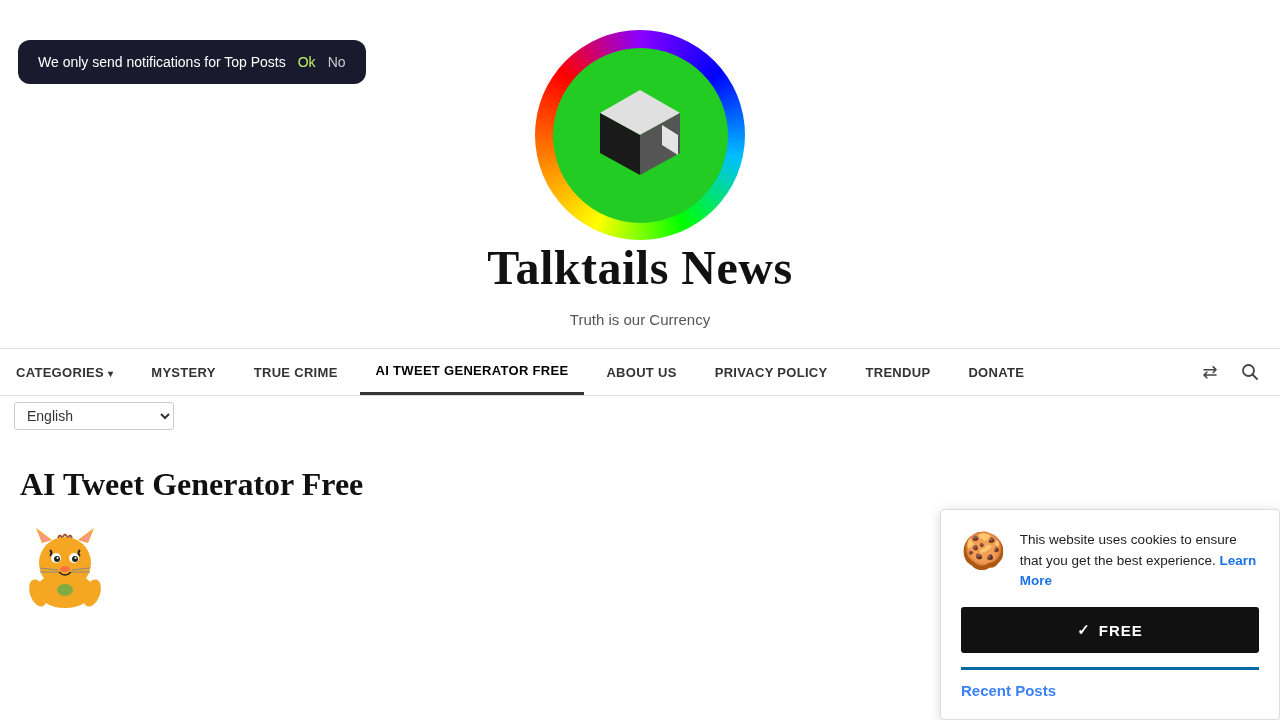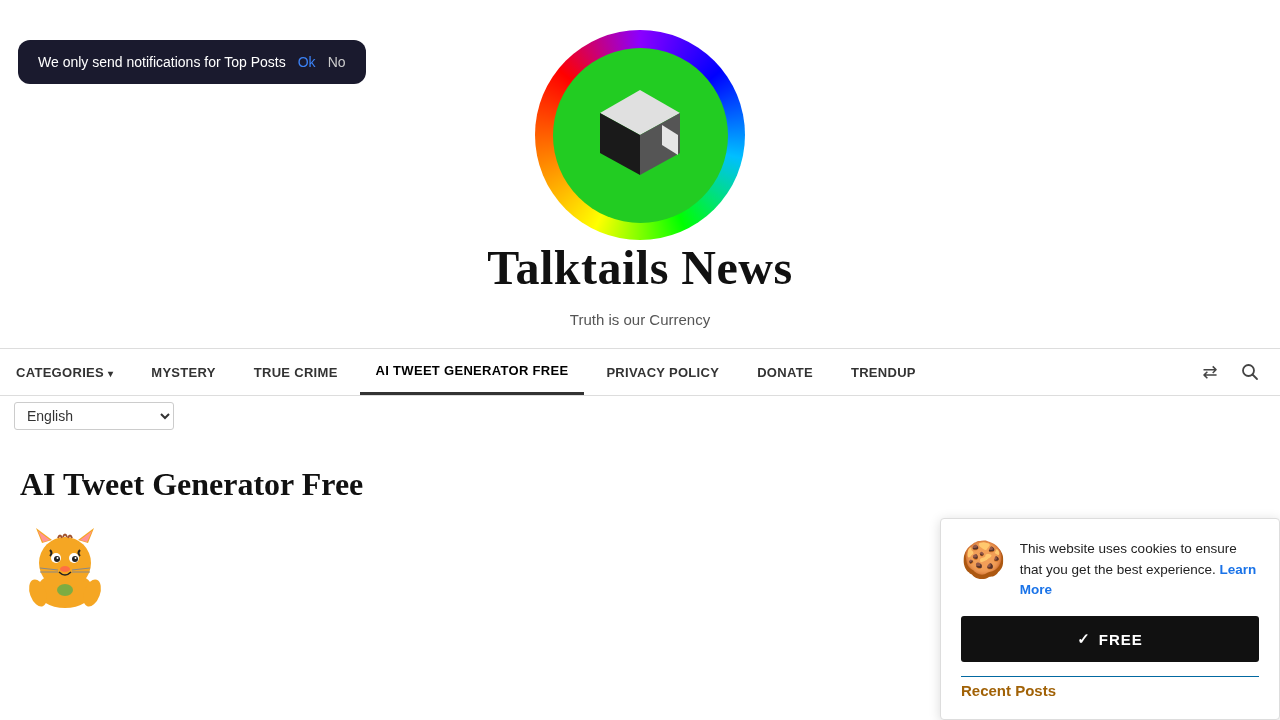--- a/index.html
+++ b/index.html
@@ -14,21 +14,21 @@
       color: #fff;
       padding: 14px 20px;
       border-radius: 12px;
       display: flex;
       align-items: center;
       gap: 12px;
       font-size: 14px;
       z-index: 100;
     }
     .notification-bar a {
-      color: #3b82f6;
+      color: #bef264;
       text-decoration: none;
       cursor: pointer;
     }
     .notification-bar .no-btn {
       color: #ccc;
       cursor: pointer;
     }
 
     
     .header {
@@ -245,24 +245,24 @@
       border-radius: 3px;
       font-size: 15px;
       font-weight: 700;
       cursor: pointer;
       letter-spacing: 1px;
     }
 
     .recent-posts-label {
       font-size: 15px;
       font-weight: 600;
-      color: #a16207;
+      color: #3b82f6;
       margin-top: 14px;
-      border-top: 1px solid #0369a1;
-      padding-top: 5px;
+      border-top: 3px solid #0369a1;
+      padding-top: 12px;
     }
   </style>
 </head>
 <body>
 
 <div class="notification-bar">
   <span>We only send notifications for Top Posts</span>
   <a>Ok</a>
   <span class="no-btn">No</span>
 </div>
@@ -300,27 +300,30 @@
     <li>
       <a>MYSTERY</a>
     </li>
     <li>
       <a>TRUE CRIME</a>
     </li>
     <li class="active">
       <a>AI TWEET GENERATOR FREE</a>
     </li>
     <li>
+      <a>ABOUT US</a>
+    </li>
+    <li>
       <a>PRIVACY POLICY</a>
     </li>
     <li>
+      <a>TRENDUP</a>
+    </li>
+    <li>
       <a>DONATE</a>
-    </li>
-    <li>
-      <a>TRENDUP</a>
     </li>
   </ul>
   <div class="nav-icons">
     <div class="nav-icon-btn">⇄</div>
     <div class="nav-icon-btn">
       <svg width="18" height="18" viewBox="0 0 18 18" fill="none" xmlns="http://www.w3.org/2000/svg">
         <circle cx="7.5" cy="7.5" r="5.5" stroke="#444" stroke-width="1.8"></circle>
         <line x1="11.5" y1="11.5" x2="16" y2="16" stroke="#444" stroke-width="1.8" stroke-linecap="round"></line>
       </svg>
     </div>

